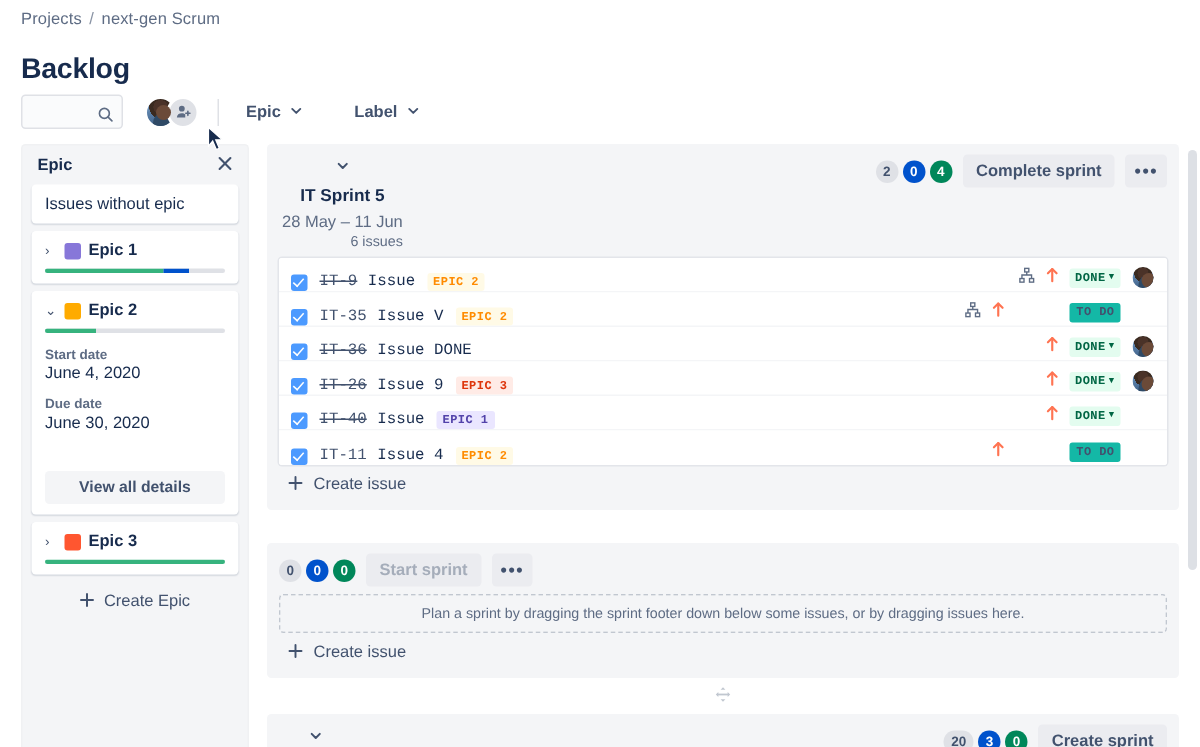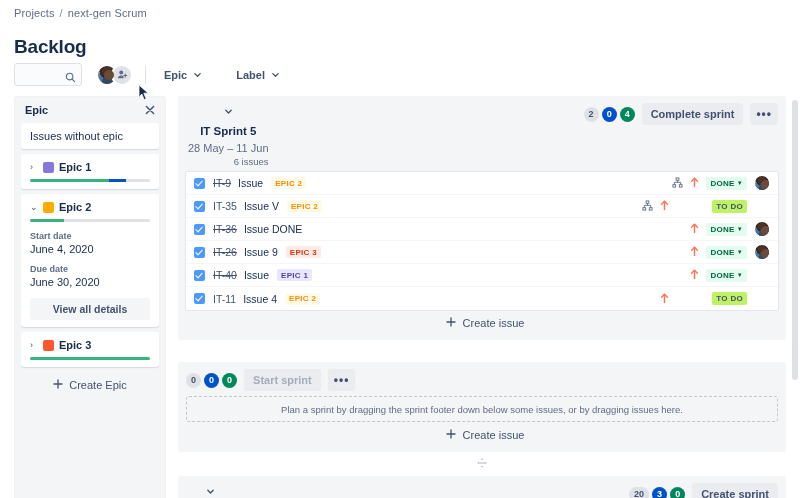--- a/index.html
+++ b/index.html
@@ -64,21 +64,21 @@
   .epic-card.nolist { font-size:11px; color:#172b4d; }
   .epic-row { display:flex; align-items:center; gap:5px; }
   .chev { width:8px; color:#42526e; font-size:9px; display:inline-block; }
   .swatch { width:11px; height:11px; border-radius:2px; flex:none; }
   .epic-name { font-size:11px; font-weight:700; color:#172b4d; }
   .prog { height:3px; border-radius:2px; background:#dfe1e6; margin-top:6px; display:flex; overflow:hidden; }
   .prog i { display:block; height:100%; }
   .meta-label { font-size:9px; font-weight:700; color:#5e6c84; margin-top:9px; }
   .meta-val { font-size:11px; color:#172b4d; margin-top:2px; }
   .view-all {
-    margin-top:10px; width:100%; height:22px; background:#f4f5f7; border:0; border-radius:3px;
+    margin-top:26px; width:100%; height:22px; background:#f4f5f7; border:0; border-radius:3px;
     font-size:10.5px; font-weight:600; color:#42526e; cursor:pointer; font-family:"Liberation Sans", sans-serif;
   }
   .create-epic { display:flex; align-items:center; justify-content:center; gap:6px; height:26px; font-size:11px; color:#42526e; cursor:pointer; margin-top:3px; }
 
   
   .board { position:absolute; left:178px; top:96px; width:608px; height:402px; overflow:hidden; }
   .sprint { background:#f4f5f7; border-radius:3px; padding:6px 8px 4px 8px; }
   .sprint-head { display:flex; align-items:flex-start; justify-content:space-between; }
   .sh-left { padding-left:2px; }
   .sh-title { display:flex; align-items:center; gap:5px;flex-direction:column; }
@@ -93,44 +93,44 @@
   .pill.green { background:#00875a; }
   .btn {
     height:22px; padding:0 9px; border-radius:3px; border:0; background:#ebecf0;
     font-size:11px; font-weight:600; color:#42526e; cursor:pointer; font-family:"Liberation Sans", sans-serif;
     display:flex; align-items:center;
   }
   .btn.disabled { color:#a5adba; }
   .btn.more { padding:0 6px; letter-spacing:1px; font-size:12px; }
 
   .issues { margin-top:5px; background:#fff; border-radius:2px; box-shadow:0 0 0 1px rgba(9,30,66,.07); overflow:hidden; }
-  .issue { height:23px; display:flex; align-items:center; padding:0 8px; border-bottom:1px solid #f4f5f7; background:#fff; }
+  .issue { height:23px; display:flex; align-items:flex-end; padding:0 8px; border-bottom:1px solid #f4f5f7; background:#fff;font-family:Liberation Mono, monospace; }
   .issue:last-child { border-bottom:0; }
   .cbx { width:11px; height:11px; border-radius:2px; background:#4c9aff; flex:none; position:relative; }
   .cbx::after {
     content:""; position:absolute; left:3px; top:1px; width:3px; height:6px;
     border:solid #fff; border-width:0 1.5px 1.5px 0; transform:rotate(42deg);
   }
   .key { font-size:10.5px; color:#42526e; margin-left:8px; }
   .key.done { text-decoration:line-through; }
   .summary { font-size:10.5px; color:#172b4d; margin-left:7px; }
   .epic-tag { font-size:8px; font-weight:700; padding:1.5px 4px; border-radius:2px; margin-left:8px; letter-spacing:.3px; }
   .spacer { flex:1; }
   .right-icons { display:flex; align-items:center; gap:7px; }
   .status {
     font-size:8px; font-weight:700; padding:2px 4px; border-radius:2px;
     display:flex; align-items:center; gap:2px; letter-spacing:.3px;
   }
   .status.done { background:#e3fcef; color:#006644; }
-  .status.todo { background:#bef264; color:#42526e;margin-left:36px; }
+  .status.todo { background:#14b8a6; color:#42526e;margin-left:36px; }
   .status .sc { font-size:6px; line-height:1; }
   .avatar.sm { width:16px; height:16px; border:1px solid #fff; }
   .slot { width:16px; height:16px; flex:none; }
 
-  .create-issue { display:flex; align-items:center; gap:7px; height:26px; padding-left:6px; font-size:11px; color:#42526e; cursor:pointer;justify-content:center; }
+  .create-issue { display:flex; align-items:center; gap:7px; height:26px; padding-left:6px; font-size:11px; color:#42526e; cursor:pointer; }
   .empty-drop {
     margin-top:5px; border:1px dashed #c1c7d0; border-radius:3px; height:26px;
     display:flex; align-items:center; justify-content:center; font-size:9.5px; color:#5e6c84;
   }
   .gap { height:22px; }
   .drag-grip { display:flex; align-items:center; justify-content:center; height:22px; }
 
   .backlog-sec { background:#f4f5f7; border-radius:3px; padding:6px 8px 0 8px; margin-top:2px; }
 
   

